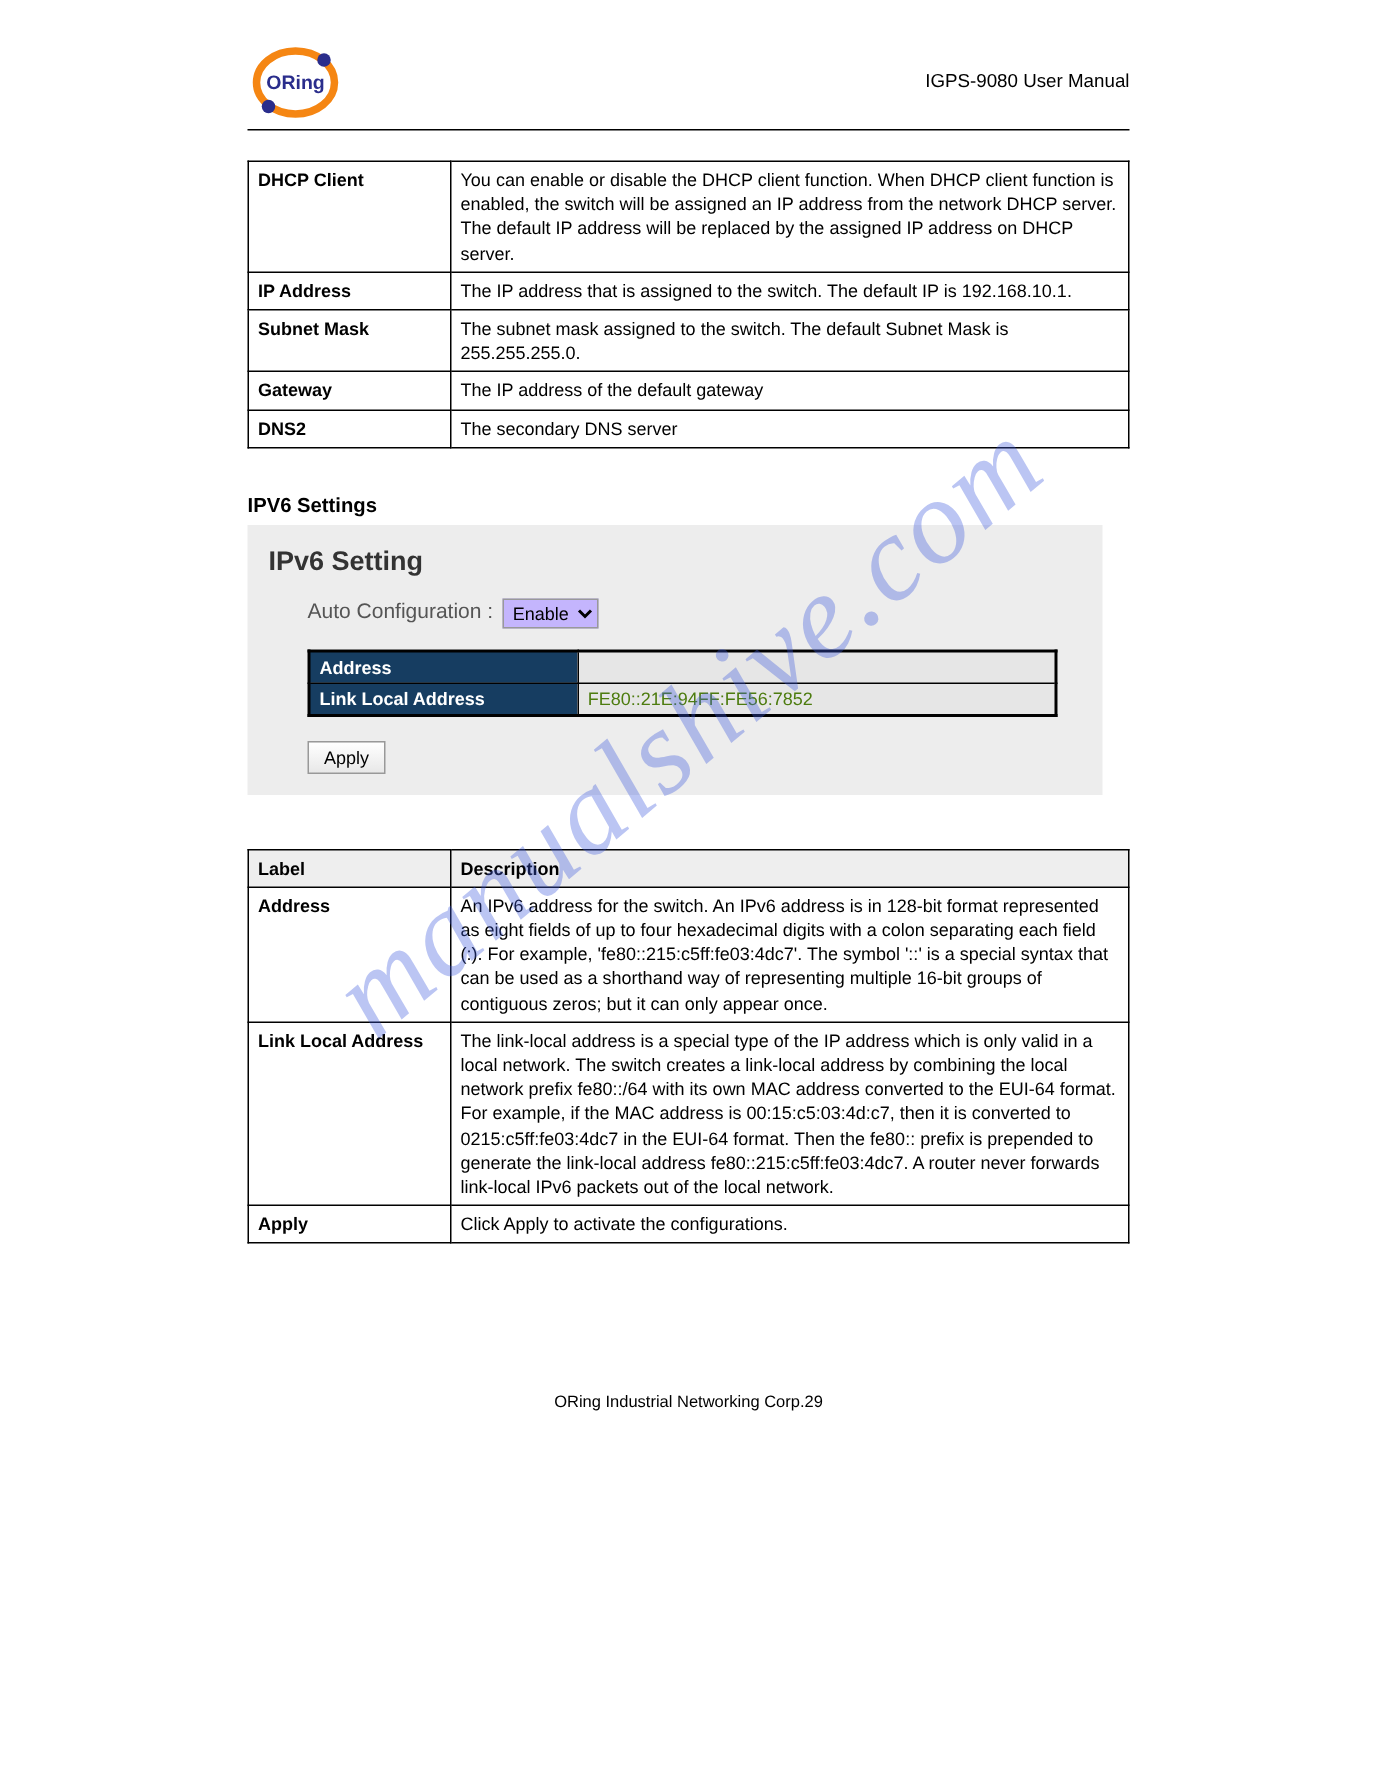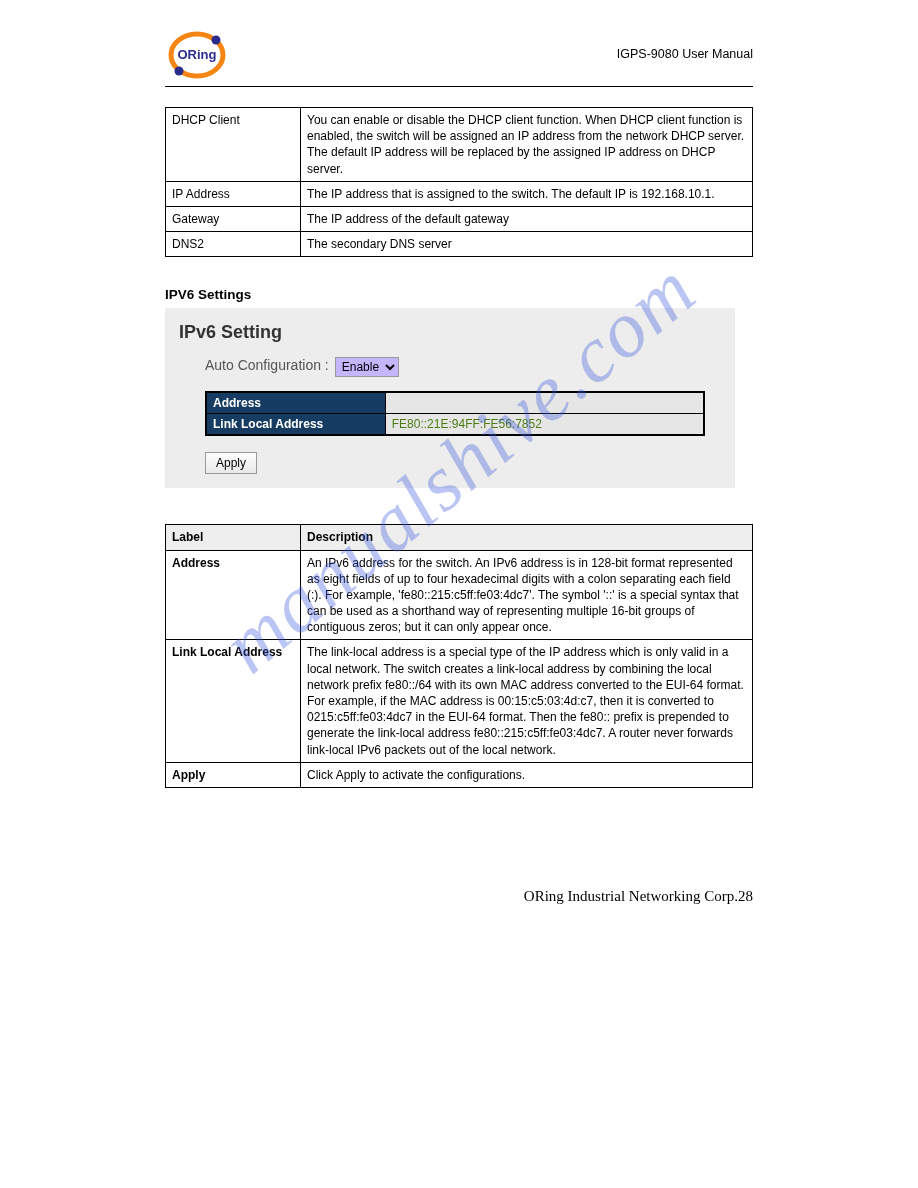--- a/index.html
+++ b/index.html
@@ -46,21 +46,21 @@
   }
   .table1 td {
     border: 1px solid #000;
     padding: 4px 6px;
     font-size: 12px;
     line-height: 1.35;
     vertical-align: top;
   }
   .table1 .col-label {
     width: 23%;
-    font-weight: normal;
+    font-weight: bold;
   }
 
   .section-heading {
     font-weight: bold;
     font-size: 13.5px;
     margin: 16px 0 6px 0;
   }
 
   .screenshot-box {
     background: #ededed;
@@ -134,24 +134,23 @@
   }
   .table2 th {
     background: #eee;
     font-weight: bold;
     text-align: left;
   }
   .table2 .col-label { width: 23%; font-weight: bold; }
 
   .footer {
     display: flex;
-    justify-content: flex-end;
+    justify-content: center;
     padding: 0 165px 30px 165px;
-    font-size: 15px;
-    font-family: Liberation Serif, serif;
+    font-size: 11px;
   }
   .footer .copy { text-align: left; }
   .footer .pg { text-align: right; }
 
   .watermark {
     position: absolute;
     top: 50%;
     left: 50%;
     width: 900px;
     transform: translate(-50%, -50%) rotate(-40deg);
@@ -183,20 +182,24 @@
 
   <table class="table1">
     <tbody>
         <tr>
       <td class="col-label">DHCP Client</td>
       <td>You can enable or disable the DHCP client function. When DHCP client function is enabled, the switch will be assigned an IP address from the network DHCP server. The default IP address will be replaced by the assigned IP address on DHCP server.</td>
     </tr>
     <tr>
       <td class="col-label">IP Address</td>
       <td>The IP address that is assigned to the switch. The default IP is 192.168.10.1.</td>
+    </tr>
+    <tr>
+      <td class="col-label">Subnet Mask</td>
+      <td>The subnet mask assigned to the switch. The default Subnet Mask is 255.255.255.0.</td>
     </tr>
     <tr>
       <td class="col-label">Gateway</td>
       <td>The IP address of the default gateway</td>
     </tr>
     <tr>
       <td class="col-label">DNS2</td>
       <td>The secondary DNS server</td>
     </tr>
   </tbody>
@@ -245,16 +248,16 @@
       <td class="col-label">Apply</td>
       <td>Click Apply to activate the configurations.</td>
     </tr>
   </tbody>
     </table>
 
 </div>
 
 <div class="footer">
   <div class="copy">ORing Industrial Networking Corp.</div>
-  <div class="pg">28</div>
+  <div class="pg">29</div>
 </div>
 
 <div class="watermark">manualshive.com</div>
 
 </body></html>

